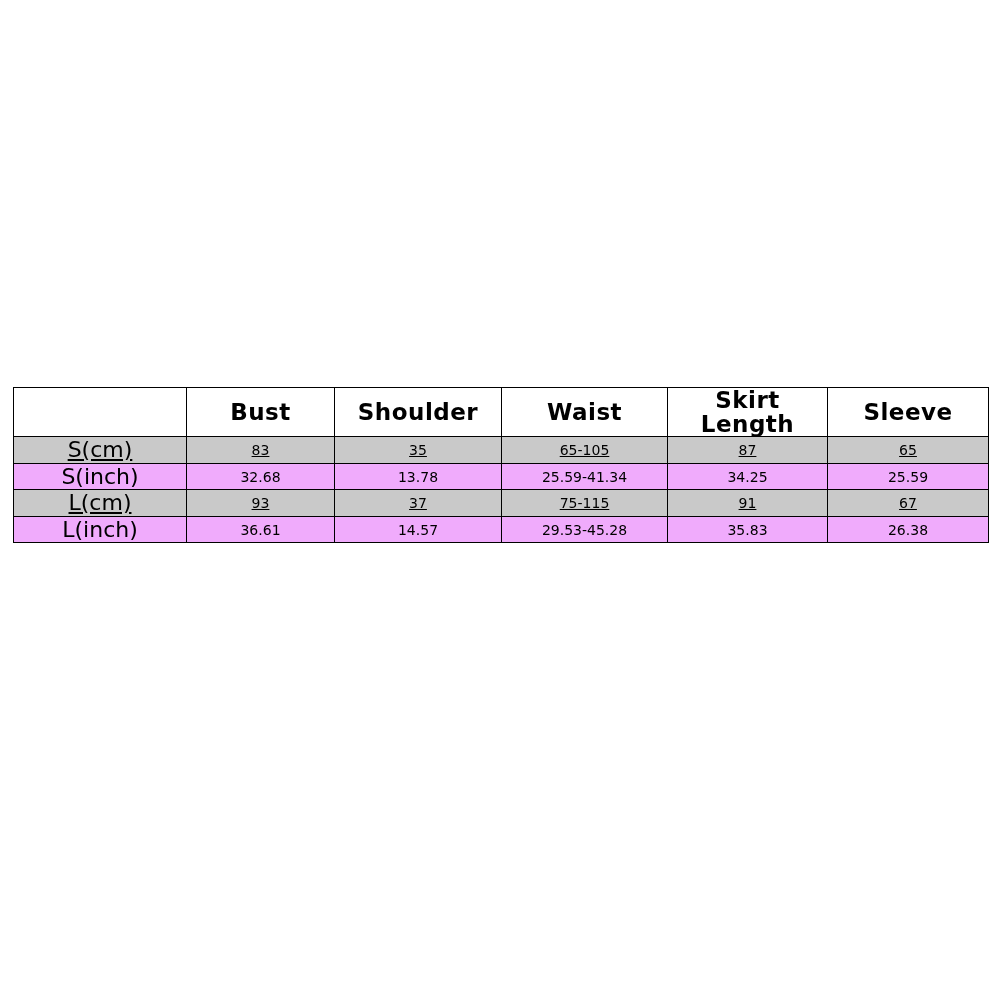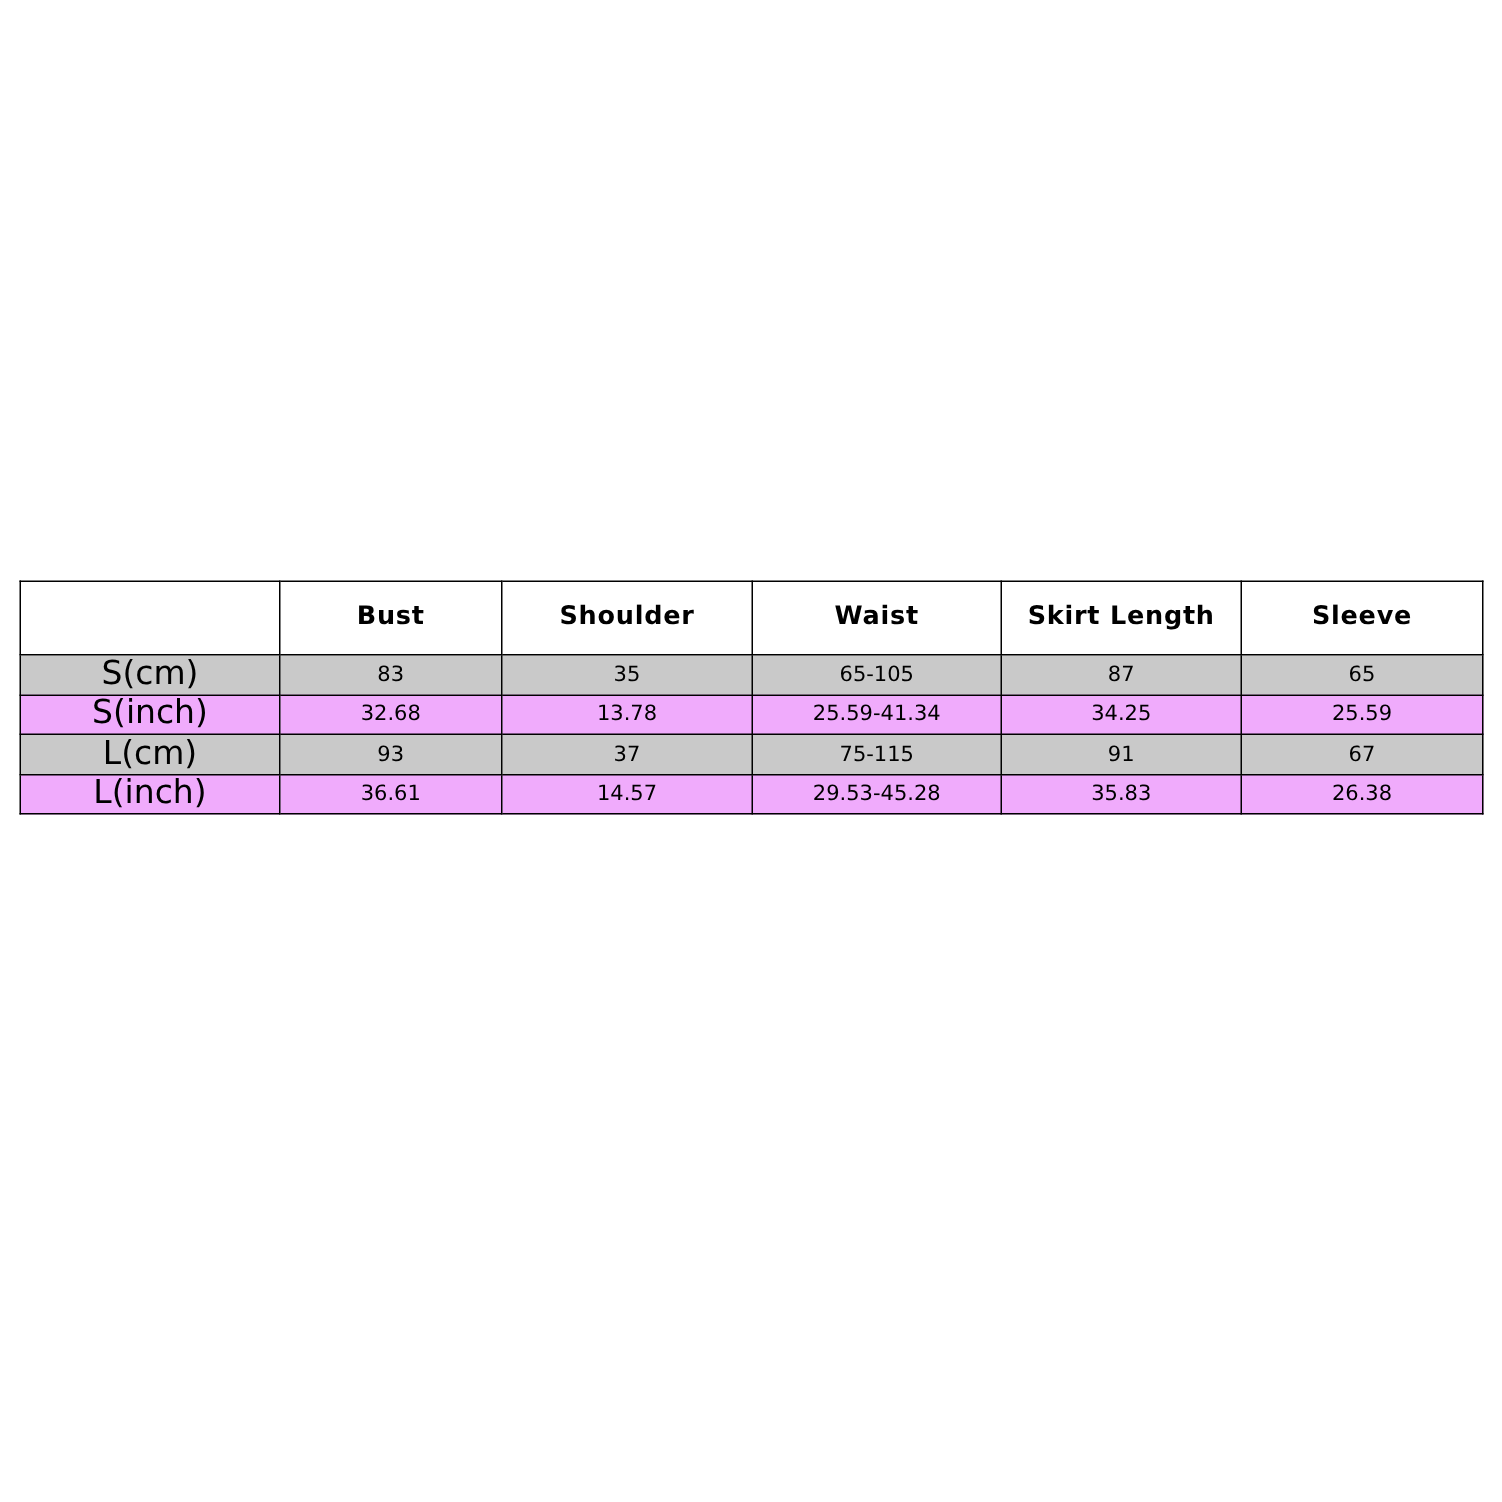--- a/index.html
+++ b/index.html
@@ -40,35 +40,36 @@
   col.c-size    { width: 173px; }
   col.c-bust    { width: 148px; }
   col.c-shoulder{ width: 167px; }
   col.c-waist   { width: 166px; }
   col.c-skirt   { width: 160px; }
   col.c-sleeve  { width: 161px; }
 
   thead th {
     height: 48px;
     font-weight: bold;
-    font-size: 17px;
+    font-size: 23px;
     line-height: 1.05;
     letter-spacing: 0.5px;
   }
   thead th.blank-head {
     font-size: 0;
   }
   tbody td {
     height: 25.5px;
     font-size: 14px;
     line-height: 1.0;
     white-space: nowrap;
   }
   tbody tr.shaded td {
     background: #c9c9c9;
+    text-decoration: underline;
   }
   tbody tr.plain td {
     background: #f0abfc;
   }
   tbody td.size-label {
     font-size: 22px;
   }
 </style>
 </head>
 <body>

